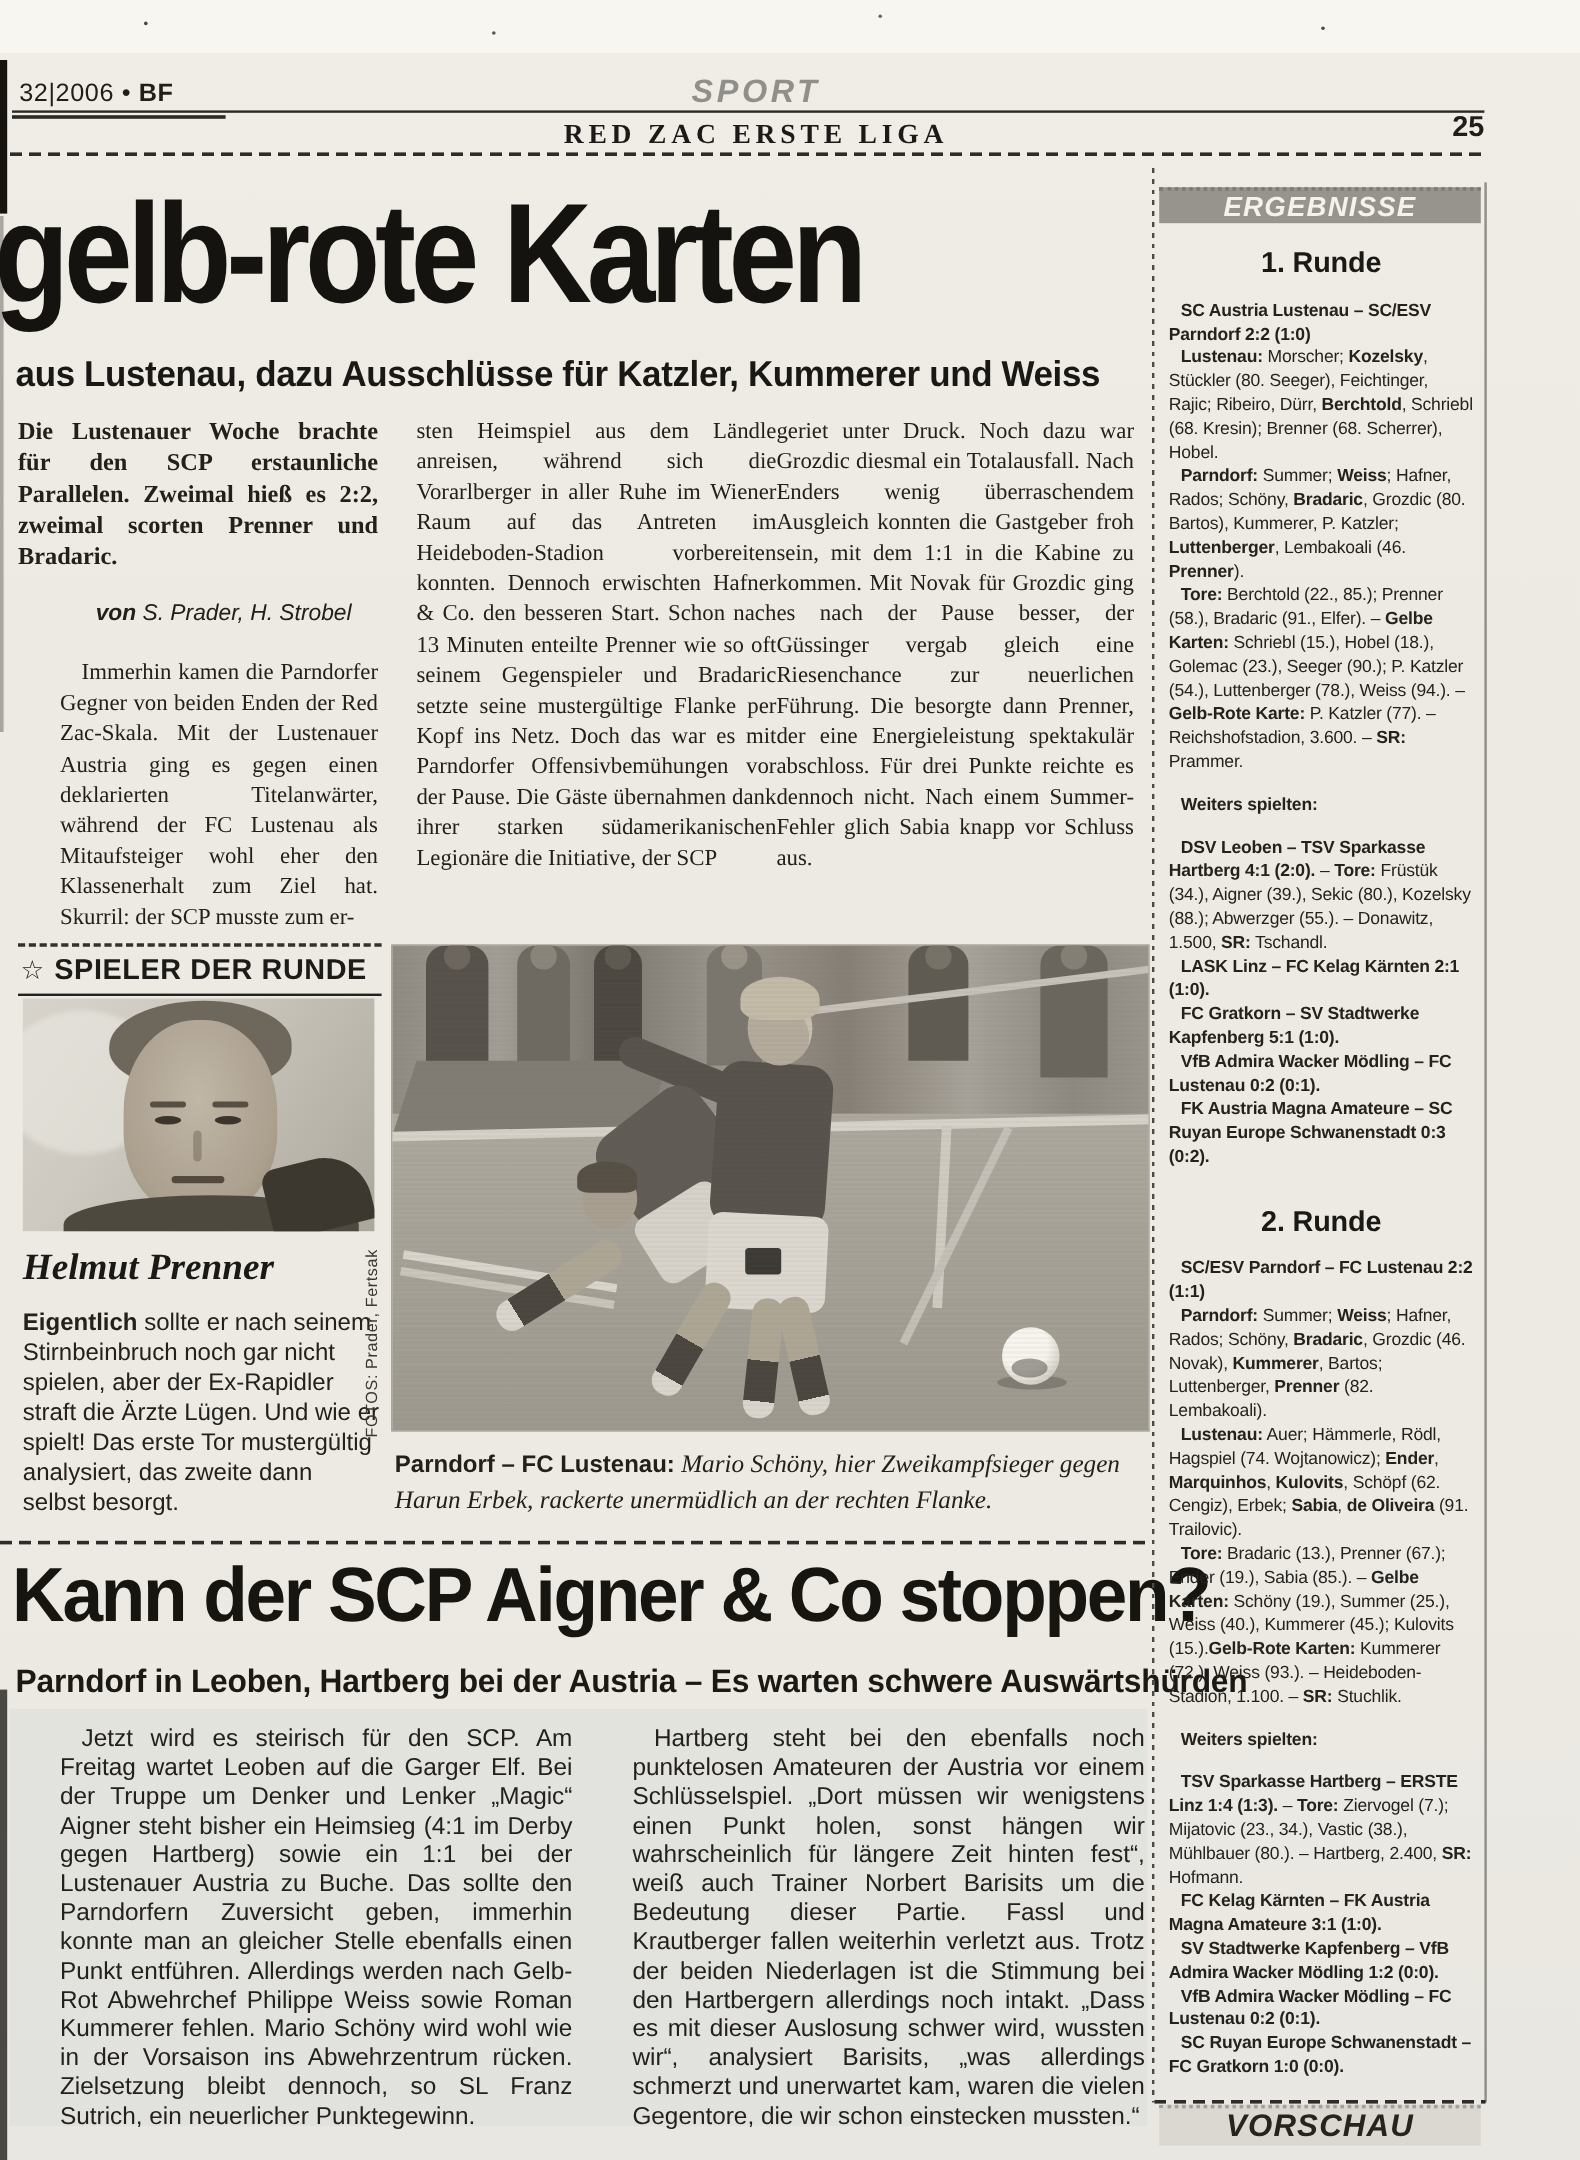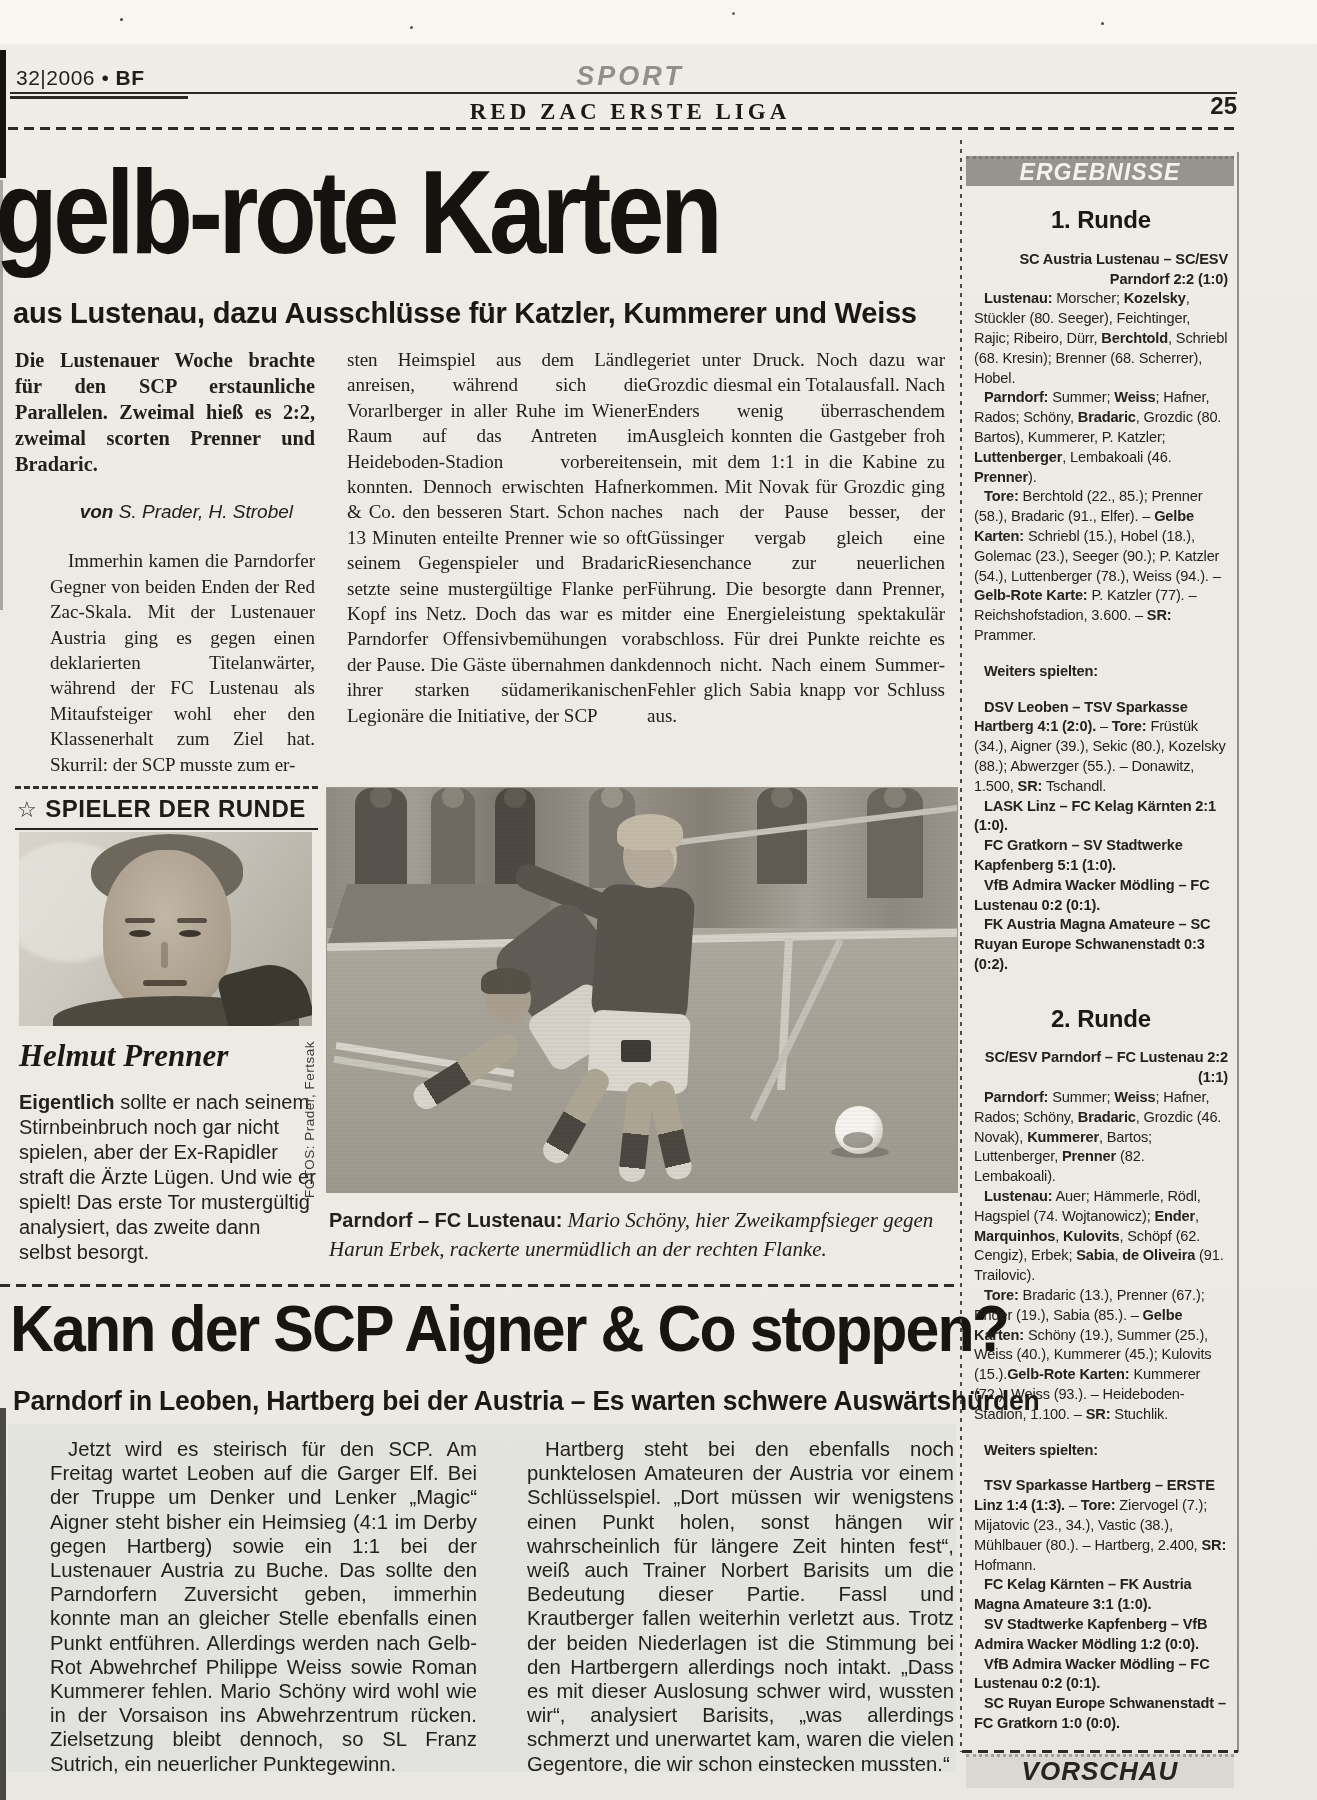--- a/index.html
+++ b/index.html
@@ -148,21 +148,21 @@
   .side-bottom-dash { position:absolute; left:962px; top:1750px; width:276px; }
   .sidebar { position:absolute; left:962px; top:140px; width:276px; padding:0 10px 0 12px;
     font-size:14.6px; line-height:19.8px; letter-spacing:-.15px; color:#24221d; hyphens:auto; }
   .results-bar { margin:16px -6px 0 -8px; height:30px; background:#97948e;
     display:flex; align-items:center; justify-content:center;
     border-top:3px dotted #7e7b75; }
   .results-bar span { color:#f4f2ec; font-weight:700; font-style:italic; font-size:23px; letter-spacing:1px; }
   .round-title { text-align:center; font-weight:700; font-size:24px; margin:24px 0 20px; color:#1b1914; }
   .round-title.second { margin-top:34px; }
   .sidebar p { text-indent:10px; }
-  .sidebar p.match { font-weight:700;text-align:right; }
+  .sidebar p.match { font-weight:700; }
   .sidebar p.wsp { margin:16px 0; }
   .sidebar p.gap { margin-top:15px; }
   .preview-bar { margin:20px -6px 0 -8px; height:34px; background:#dbd8d1;
     display:flex; align-items:center; justify-content:center; border-top:3px dotted #a3a099; }
   .preview-bar span { font-weight:700; font-style:italic; font-size:26px; letter-spacing:1px; color:#26241f; }
   .preview-text { margin-top:12px; }
 </style>
 </head>
 <body>
 

